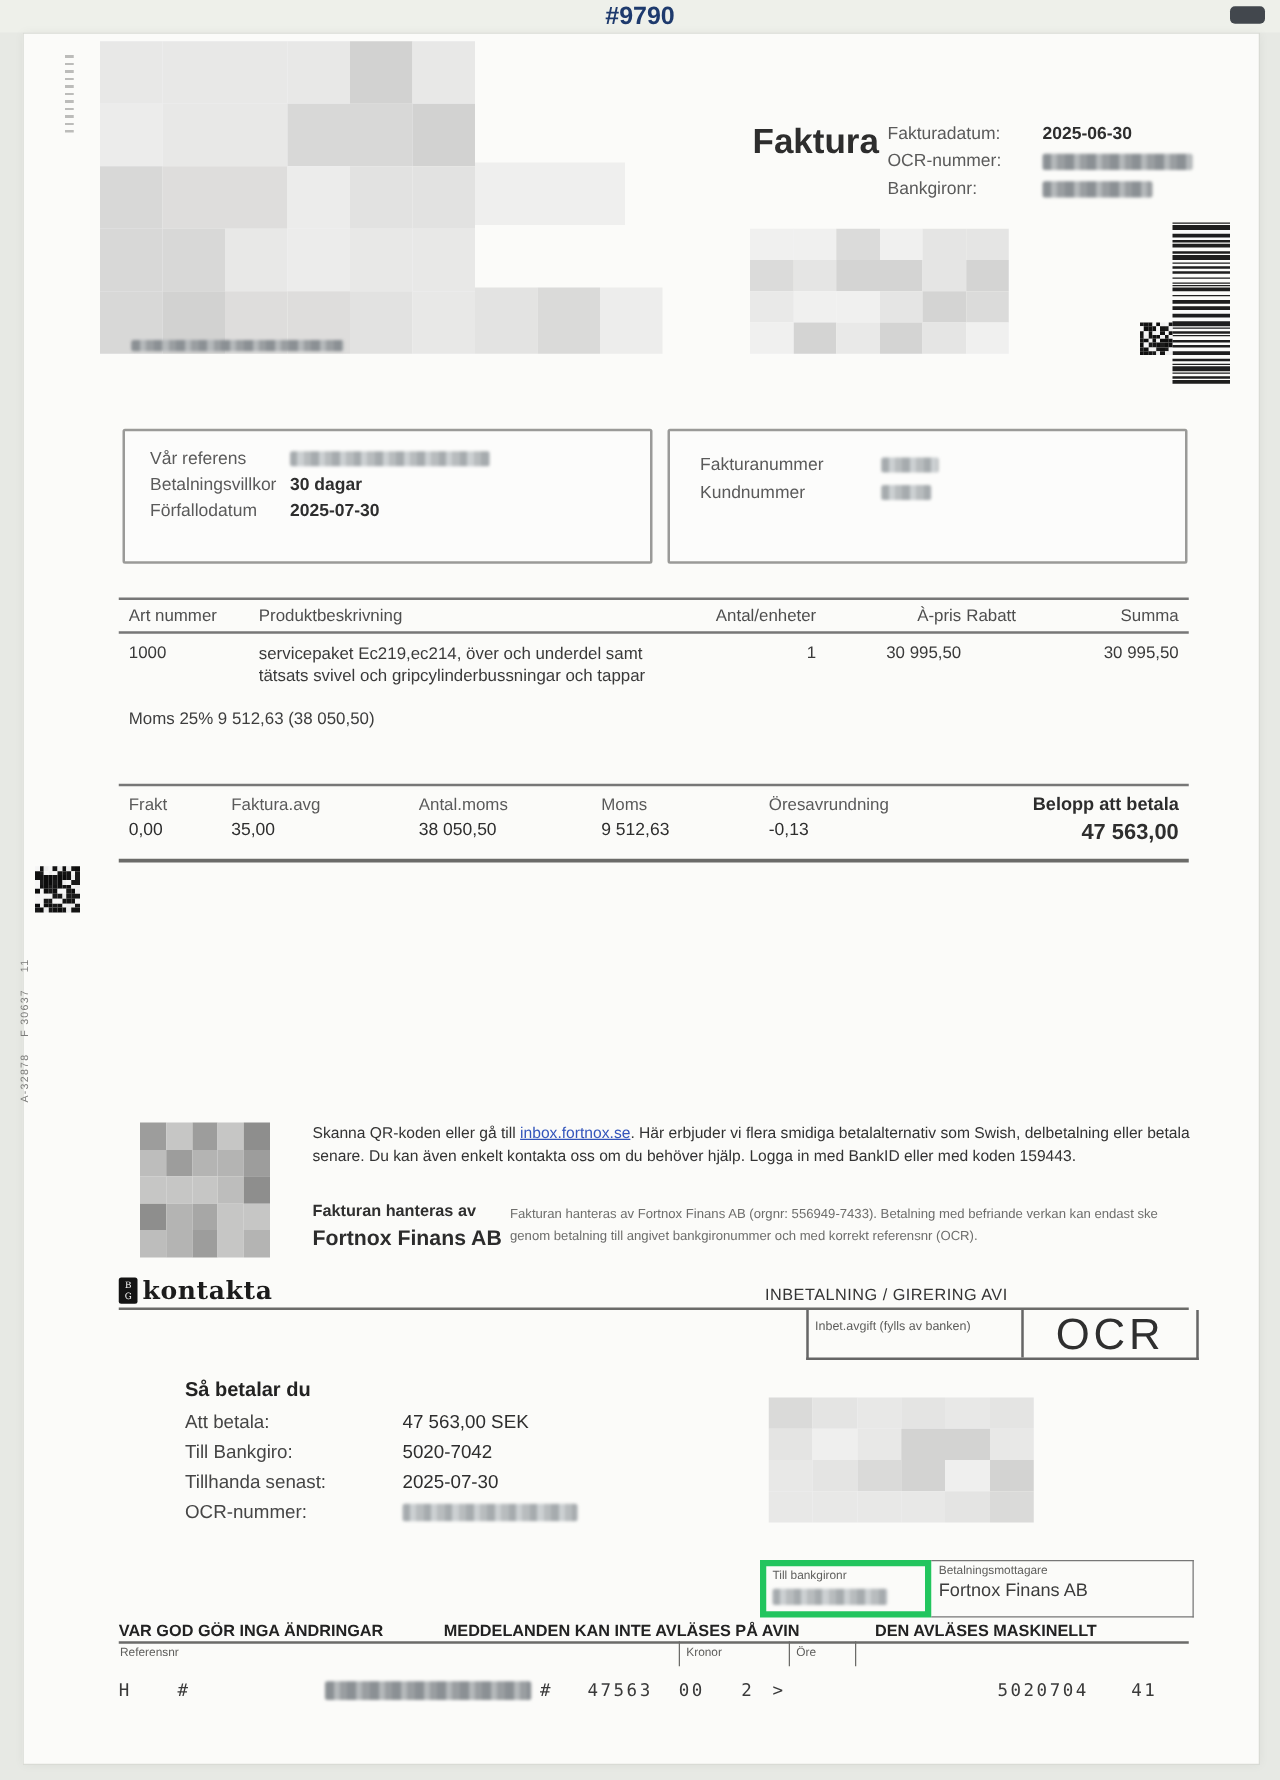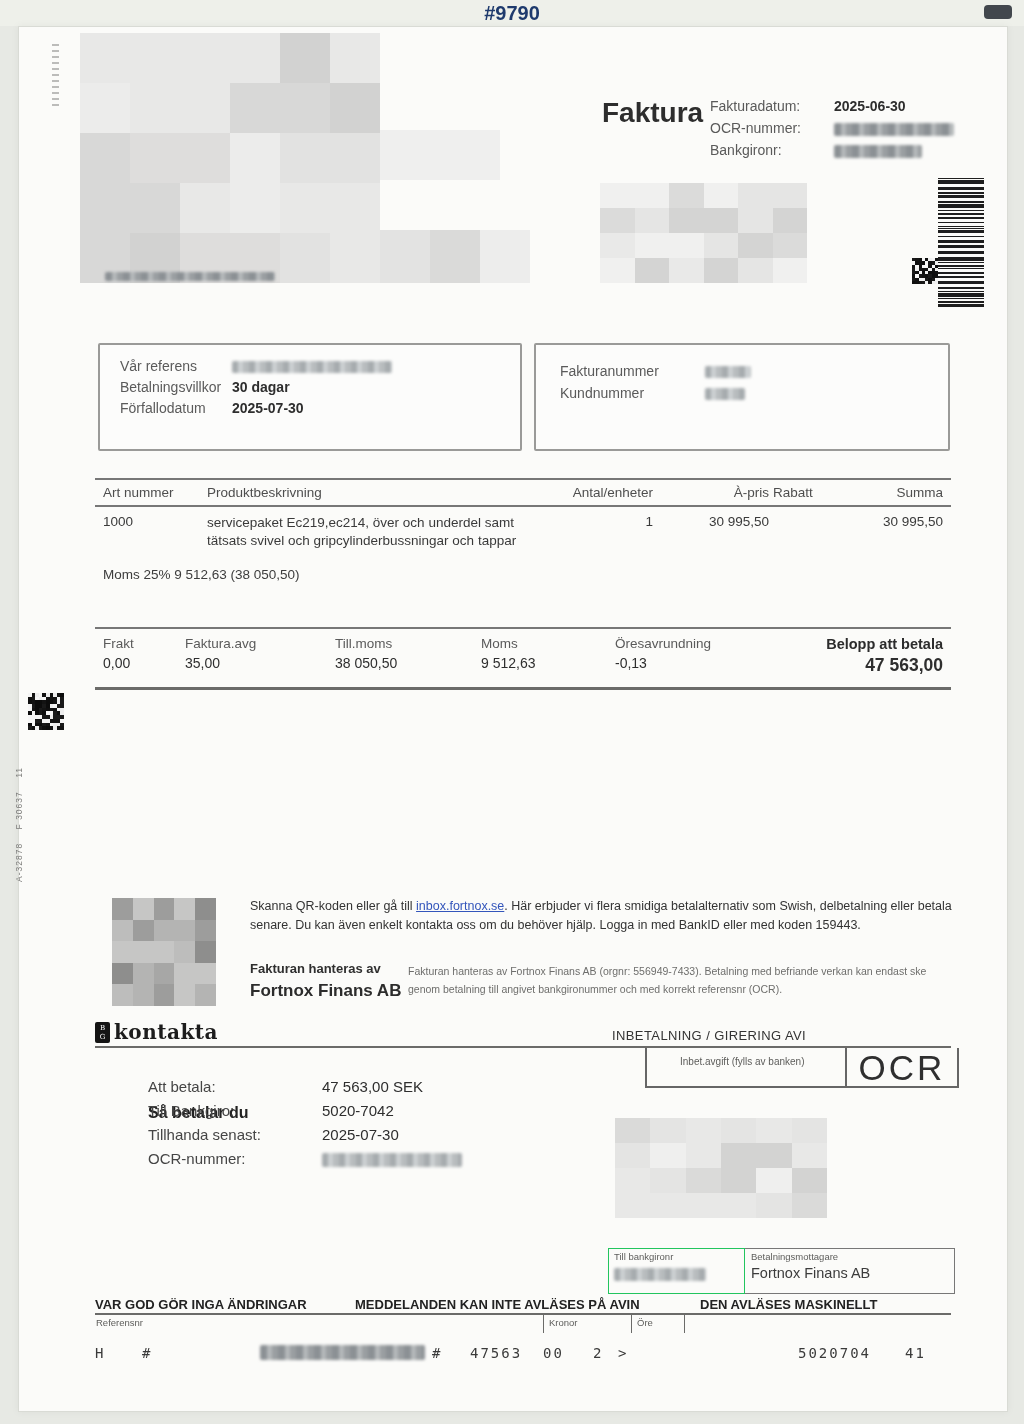--- a/index.html
+++ b/index.html
@@ -277,21 +277,21 @@
       <span class="tr">30 995,50</span>
       <span></span>
       <span class="tr">30 995,50</span>
     </div>
     <div style="padding:16px 8px 8px 8px;font-size:13.5px;color:#3d3d3d;">Moms 25% 9 512,63 (38 050,50)</div>
   </div>
 
   <div class="abs" id="totgrid" style="left:95px;top:627px;width:856px;box-sizing:border-box;">
     <span class="lbl">Frakt</span>
     <span class="lbl">Faktura.avg</span>
-    <span class="lbl">Till.moms</span>
+    <span class="lbl">Antal.moms</span>
     <span class="lbl">Moms</span>
     <span class="lbl">Öresavrundning</span>
     <span class="lbl b tr" style="color:#2c2c2c;font-size:14.5px;">Belopp att betala</span>
     <span class="val">0,00</span>
     <span class="val">35,00</span>
     <span class="val">38 050,50</span>
     <span class="val">9 512,63</span>
     <span class="val">-0,13</span>
     <span class="val b tr" style="font-size:17.5px;">47 563,00</span>
   </div>
@@ -437,30 +437,30 @@
   <div class="abs scan" style="left:408px;top:963px;width:536px;font-size:10.5px;line-height:1.7;">Fakturan hanteras av Fortnox Finans AB (orgnr: 556949-7433). Betalning med befriande verkan kan endast ske genom betalning till angivet bankgironummer och med korrekt referensnr (OCR).</div>
 
   <div class="abs" id="bglogo" style="left:95px;top:1020px;">
     <span id="bgglyph">B<br>G</span>
     <span id="bgtext">kontakta</span>
   </div>
   <div class="abs" style="left:612px;top:1028px;font-size:13px;color:#333;letter-spacing:0.4px;">INBETALNING / GIRERING AVI</div>
   <div class="abs hline" style="left:95px;top:1046px;width:856px;"></div>
 
   <div class="abs" id="ocrbox" style="left:645px;top:1048px;width:310px;height:38px;">
-    <div style="width:172px;border-right:2px solid #666;padding:3px 5px;box-sizing:border-box;margin-left:28px;">
+    <div style="width:172px;border-right:2px solid #666;padding:3px 5px;box-sizing:border-box;">
       <span class="tinylbl" style="font-size:10px;">Inbet.avgift (fylls av banken)</span>
     </div>
     <div style="flex:1;display:flex;align-items:flex-start;justify-content:center;">
       <span style="font-size:35px;color:#2f2f2f;letter-spacing:3px;">OCR</span>
     </div>
   </div>
 
   <div class="abs" style="left:148px;top:1104px;font-size:16px;font-weight:700;color:#222;">Så betalar du</div>
-  <div class="abs" style="left:148px;top:1078px;">
+  <div class="abs" style="left:148px;top:1129px;">
     <div style="display:grid;grid-template-columns:174px auto;row-gap:7px;font-size:15px;">
       <span class="lbl" style="color:#454545;">Att betala:</span>
       <span class="val">47 563,00 SEK</span>
       <span class="lbl" style="color:#454545;">Till Bankgiro:</span>
       <span class="val">5020-7042</span>
       <span class="lbl" style="color:#454545;">Tillhanda senast:</span>
       <span class="val">2025-07-30</span>
       <span class="lbl" style="color:#454545;">OCR-nummer:</span>
       <span><span class="rd" style="width:140px;height:14px;"></span></span>
     </div>
@@ -486,21 +486,21 @@
       <div style="background: rgb(239, 239, 238);"></div>
       <div style="background: rgb(211, 211, 210);"></div>
       <div style="background: rgb(232, 232, 231);"></div>
       <div style="background: rgb(232, 232, 231);"></div>
       <div style="background: rgb(232, 232, 231);"></div>
       <div style="background: rgb(232, 232, 231);"></div>
       <div style="background: rgb(228, 228, 227);"></div>
       <div style="background: rgb(218, 218, 217);"></div>
     </div>
 
-  <div class="abs" style="left:608px;top:1248px;width:137px;height:46px;border:1px solid #22c55e;box-sizing:border-box;padding:2px 5px;">
+  <div class="abs" style="left:608px;top:1248px;width:137px;height:46px;border:5px solid #22c55e;box-sizing:border-box;padding:2px 5px;">
     <div class="tinylbl">Till bankgironr</div>
     <span class="rd" style="width:92px;height:13px;margin-top:5px;"></span>
   </div>
   <div class="abs" style="left:745px;top:1248px;width:210px;height:46px;border:1px solid #777;border-left:none;box-sizing:border-box;padding:2px 6px;">
     <div class="tinylbl">Betalningsmottagare</div>
     <div class="val" style="font-size:14.5px;margin-top:3px;color:#3c3c3c;">Fortnox Finans AB</div>
   </div>
 
   <div class="abs b" style="left:95px;top:1297px;font-size:13px;color:#222;">VAR GOD GÖR INGA ÄNDRINGAR</div>
   <div class="abs b" style="left:355px;top:1297px;font-size:13px;color:#222;">MEDDELANDEN KAN INTE AVLÄSES PÅ AVIN</div>

